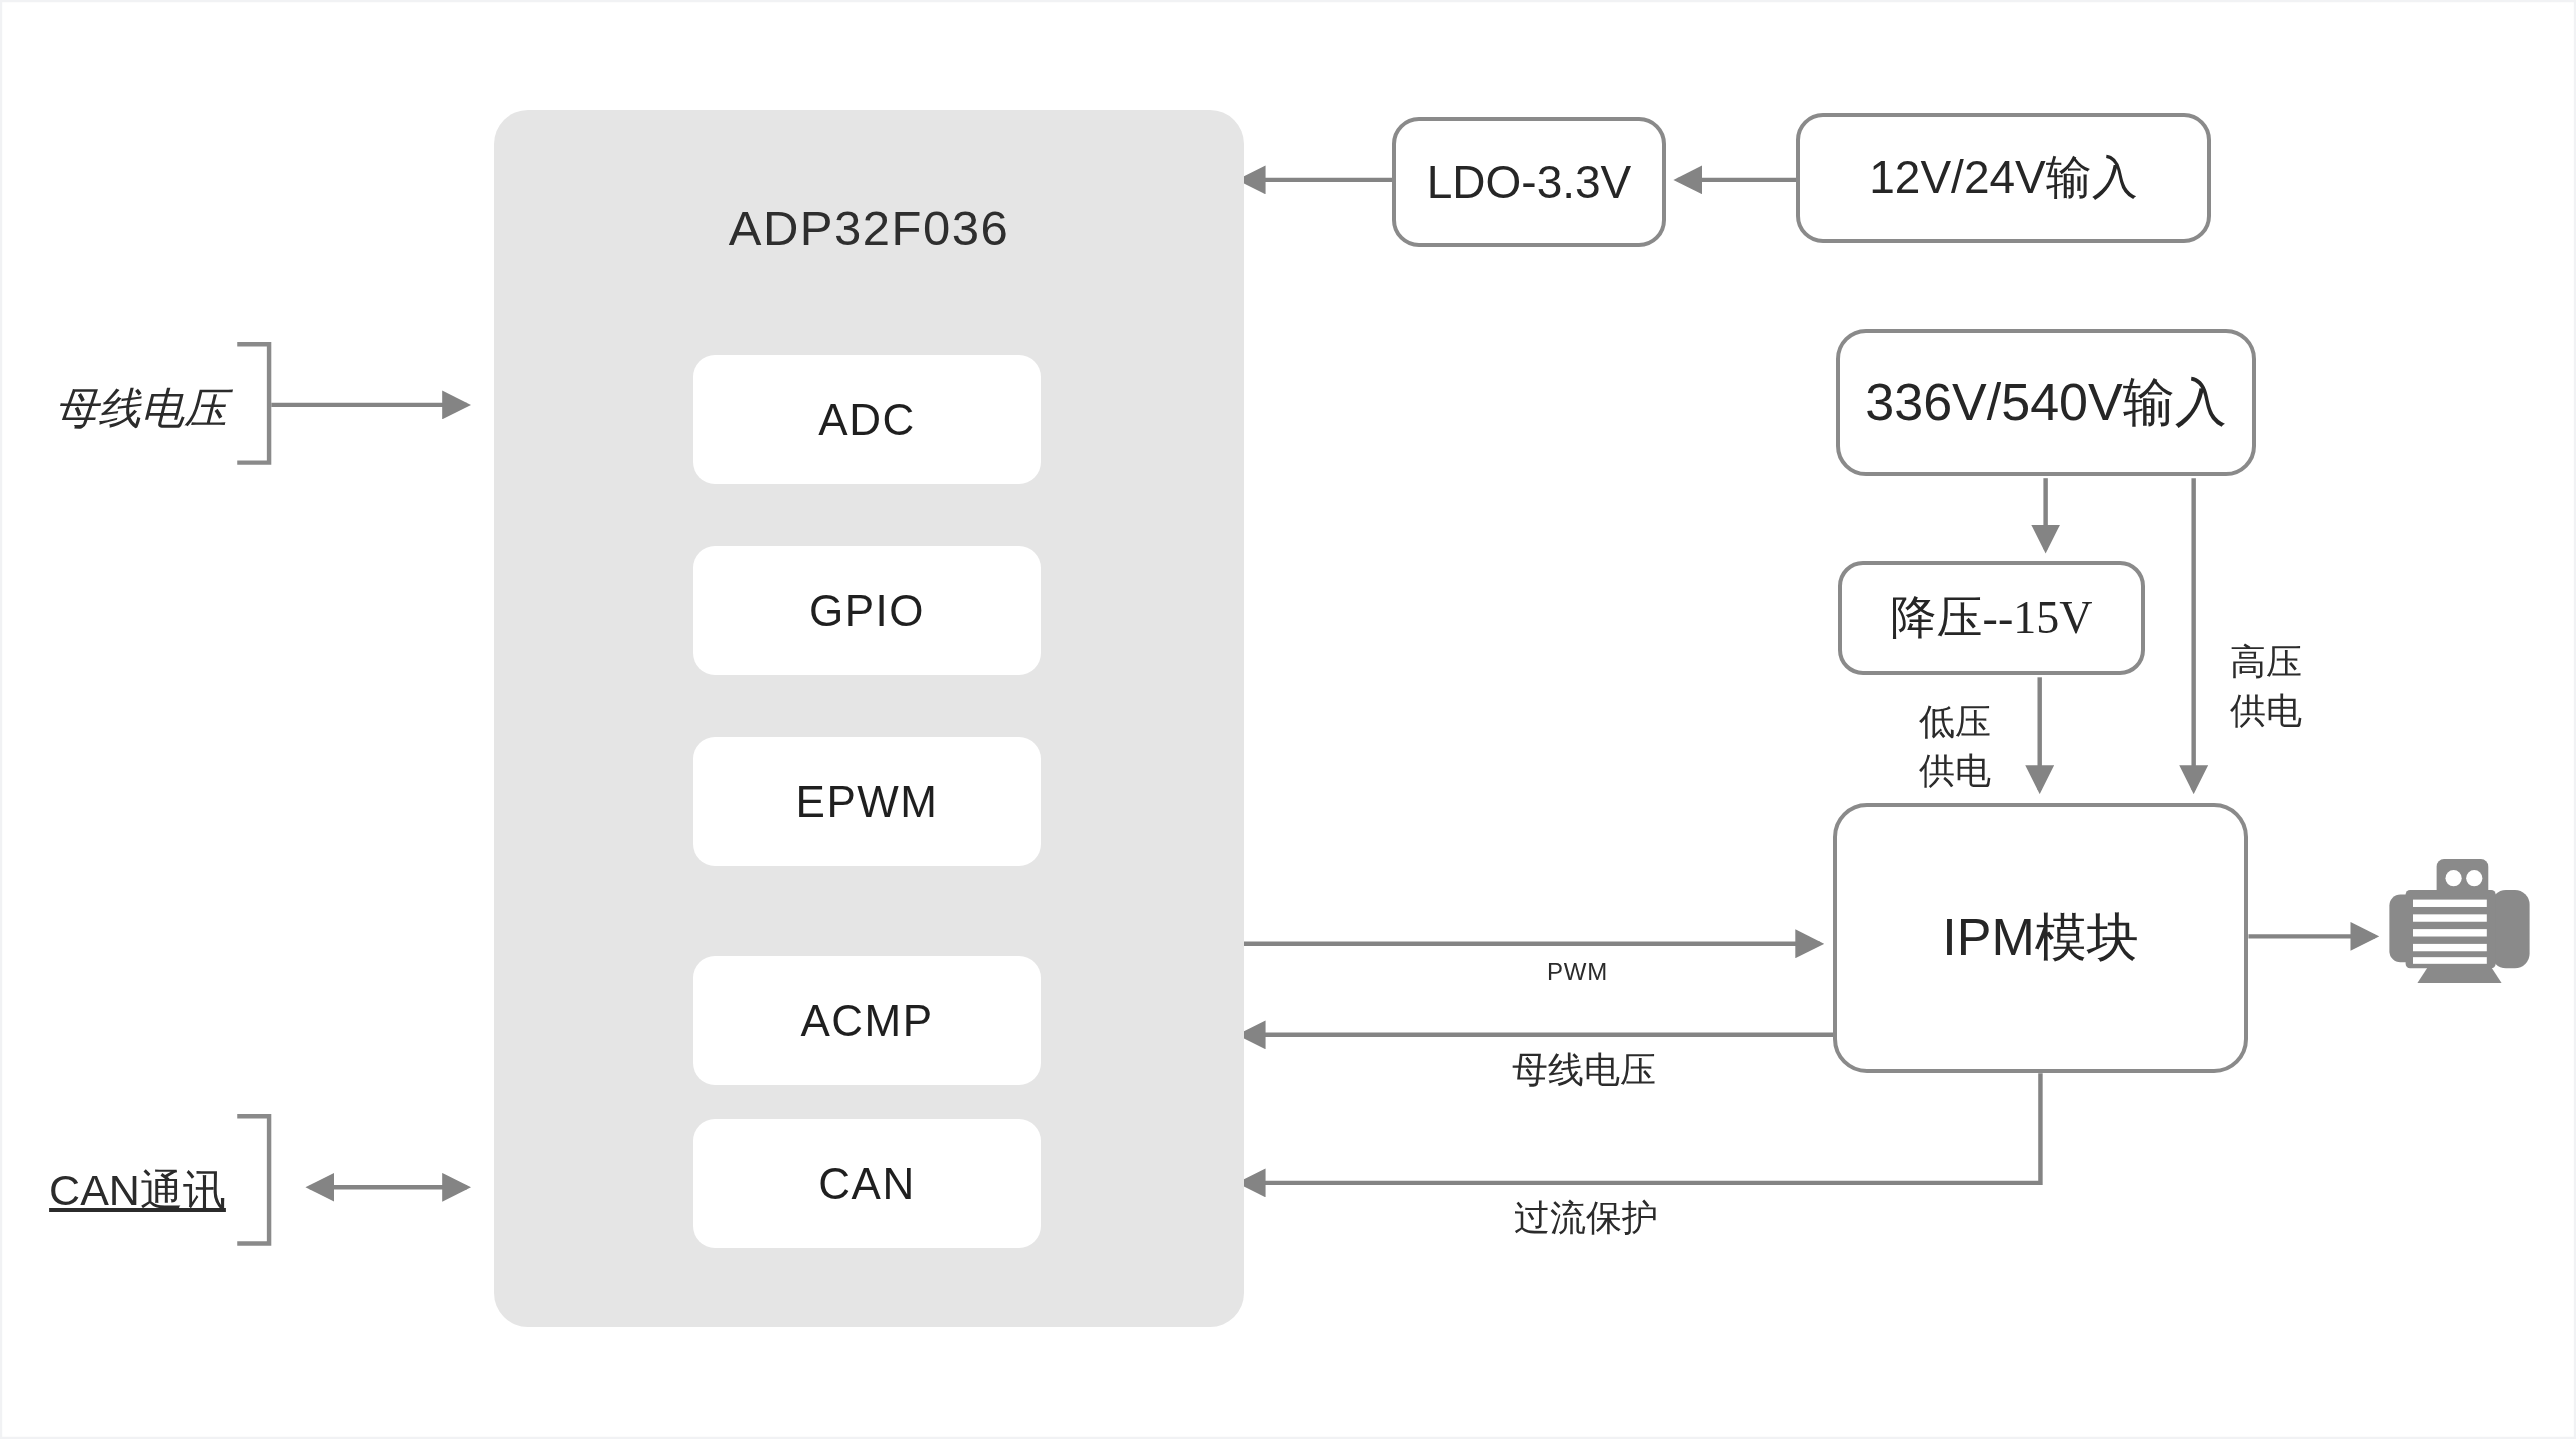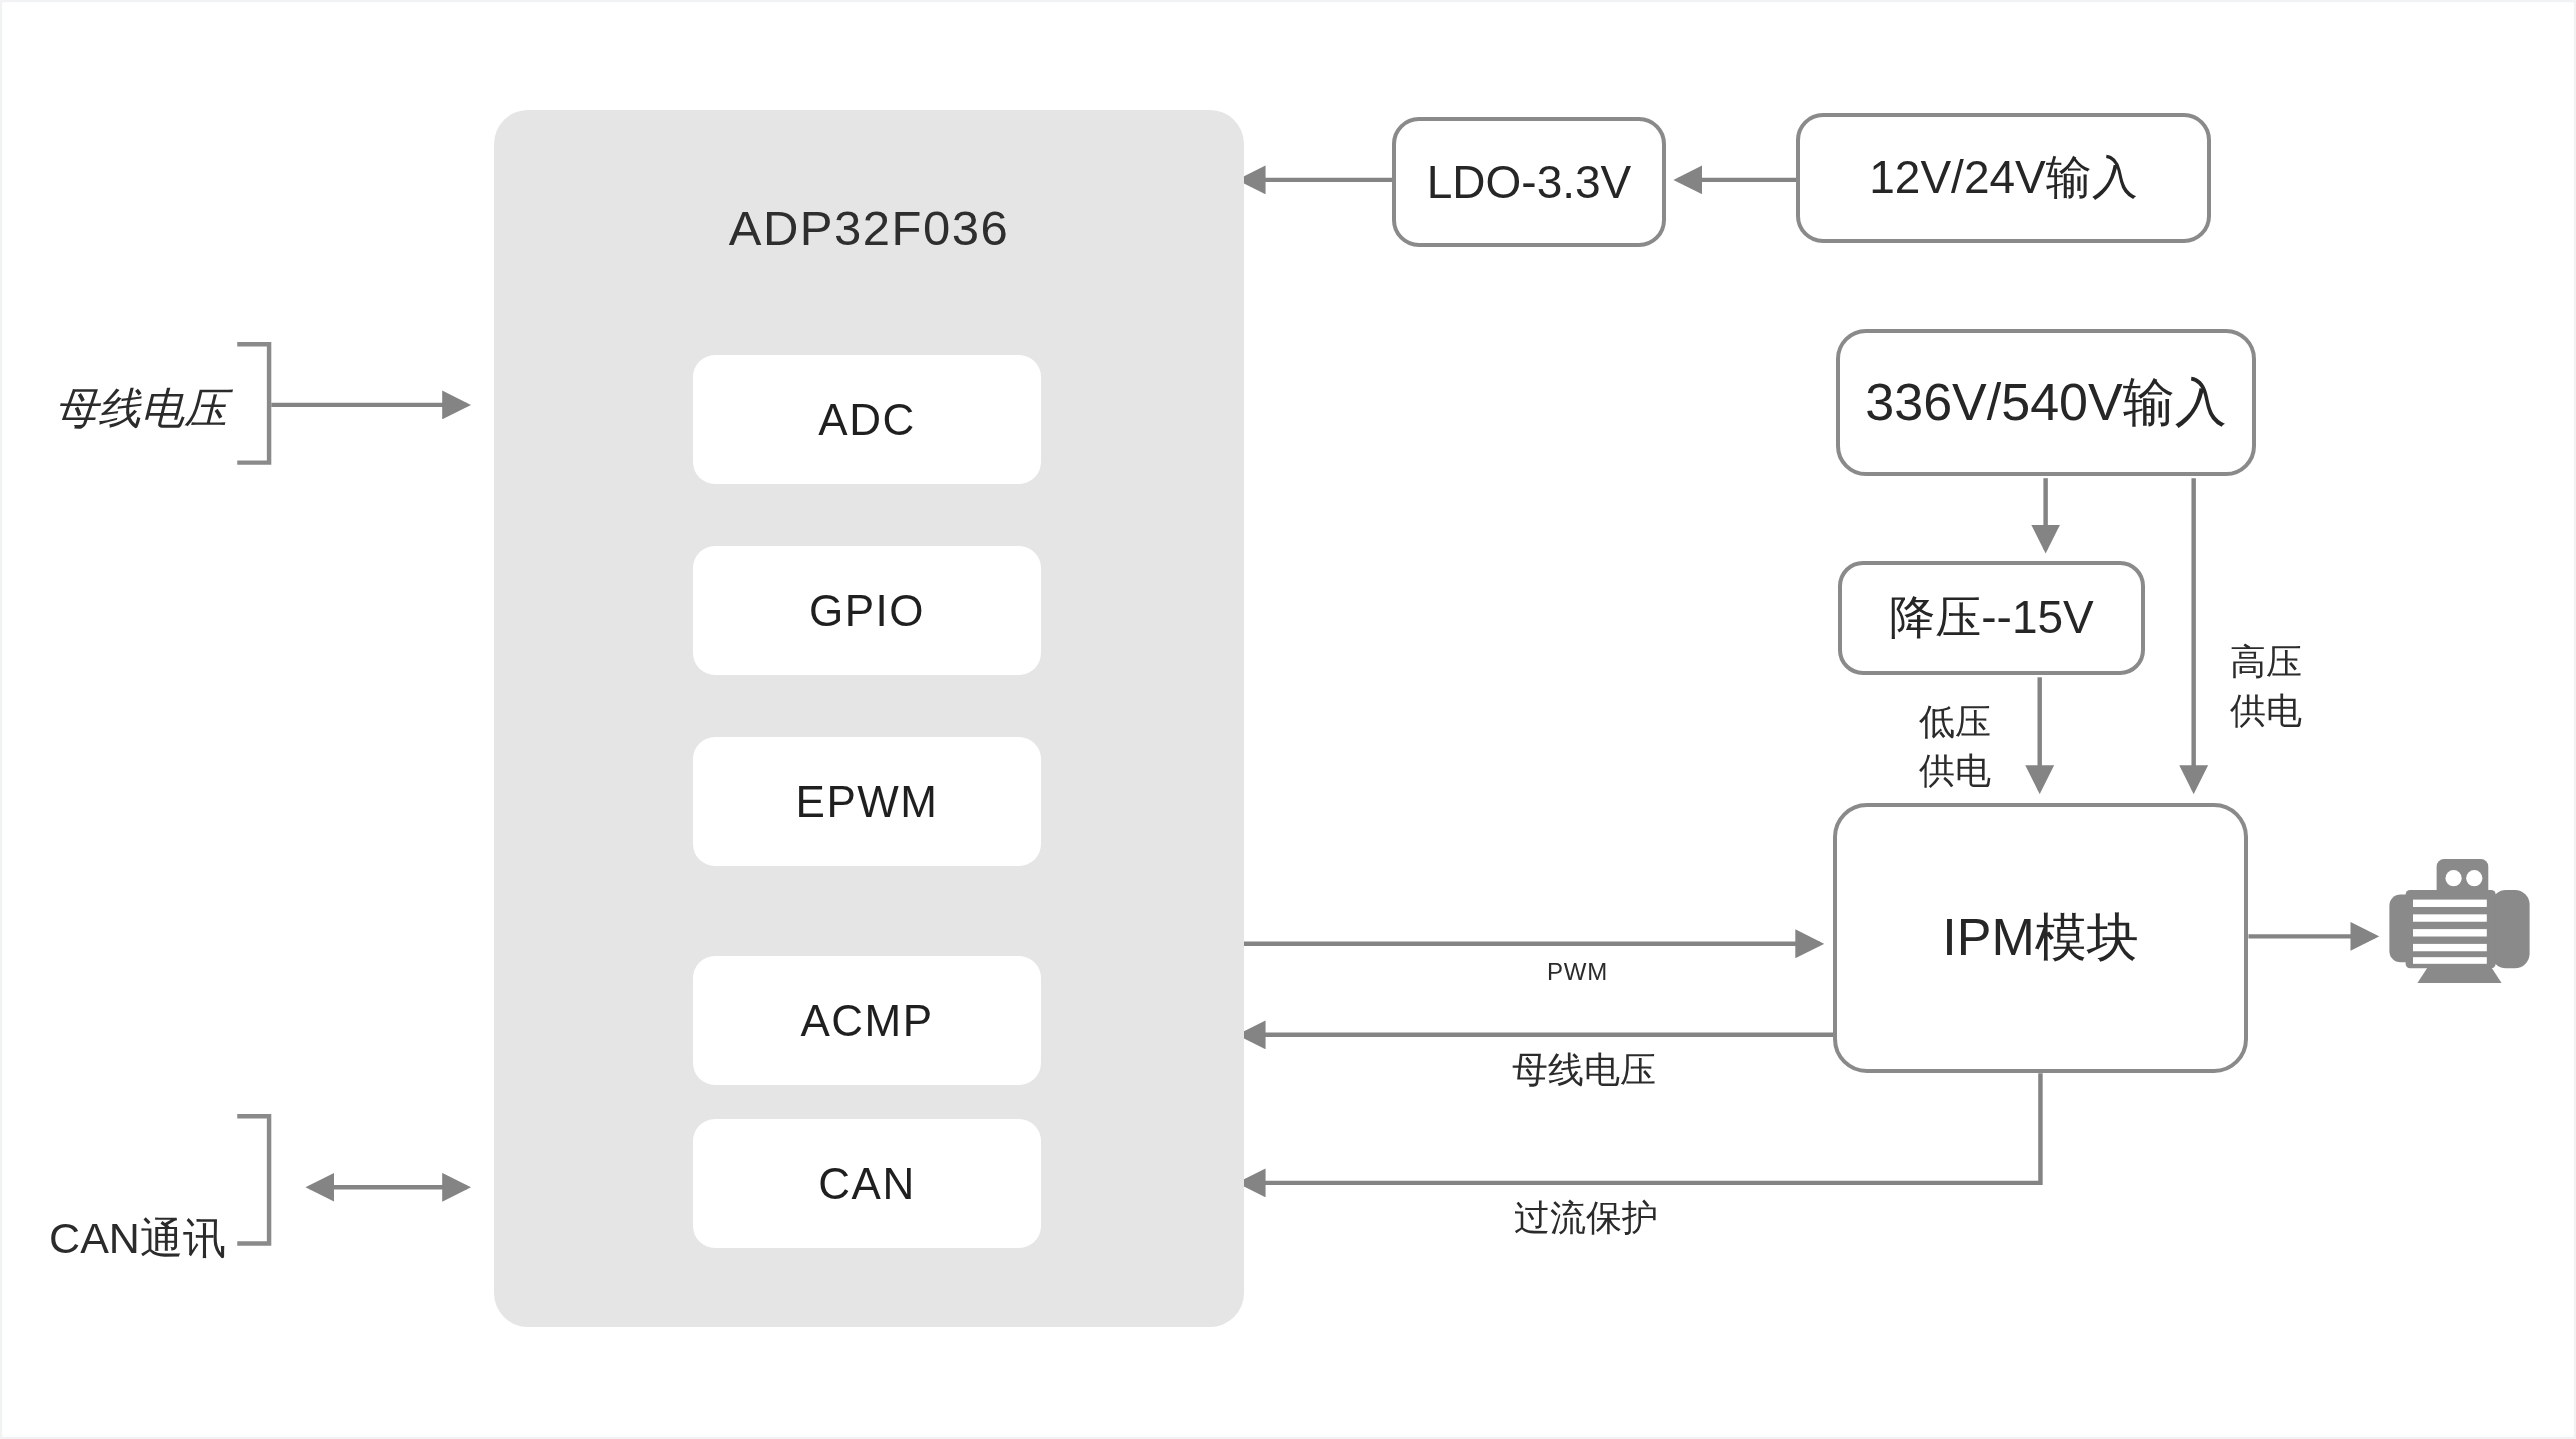--- a/index.html
+++ b/index.html
@@ -30,27 +30,27 @@
 
   
   .node{
     position:absolute;background:#ffffff;border:4.4px solid #8a8a8a;
     box-sizing:border-box;display:flex;align-items:center;justify-content:center;
     color:#262626;
   }
   .node-ldo  {left:1392px;top:117px; width:274px;height:130px;border-radius:27px;font-size:46px;}
   .node-in12 {left:1796px;top:113px; width:415px;height:130px;border-radius:27px;font-size:46px;}
   .node-in336{left:1836px;top:329px; width:420px;height:147px;border-radius:30px;font-size:52px;}
-  .node-buck {left:1838px;top:561px; width:307px;height:114px;border-radius:25px;font-size:46px;}
+  .node-buck {left:1838px;top:561px; width:307px;height:114px;border-radius:25px;font-size:46px;font-family:Liberation Serif, serif;}
   .node-ipm  {left:1833px;top:803px;width:415px;height:270px;border-radius:34px;font-size:52px;}
 
   
   .lbl{position:absolute;color:#2b2b2b;text-align:center;white-space:nowrap;}
   .lbl-bus{left:30px;  top:380px; width:222px;font-size:43px;font-style:italic;}
-  .lbl-can{left:30px;  top:1210px;width:215px;font-size:43px;}
+  .lbl-can{left:30px;  top:1162px;width:215px;font-size:43px;text-decoration:underline;}
   .lbl-pwm{left:1485px;top:958px;width:185px;font-size:24px;letter-spacing:0.7px;}
   .lbl-cur{left:1473px;top:1046px;width:222px;font-size:36px;}
   .lbl-ocp{left:1475px;top:1194px;width:222px;font-size:36px;}
   .lbl-lv {left:1881px;top:697px; width:148px;font-size:36px;line-height:49px;}
   .lbl-hv {left:2192px;top:637px; width:148px;font-size:36px;line-height:49px;}
 
   .motor{position:absolute;left:2389px;top:859px;width:141px;height:124px;}
 </style>
 </head>
 <body>

